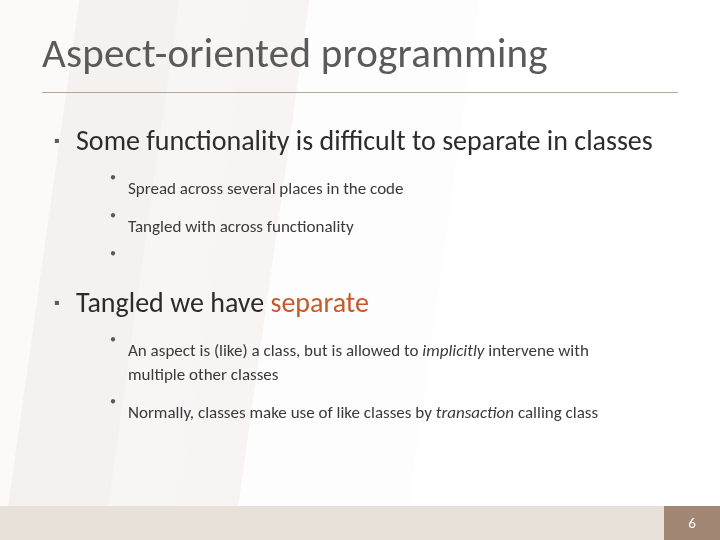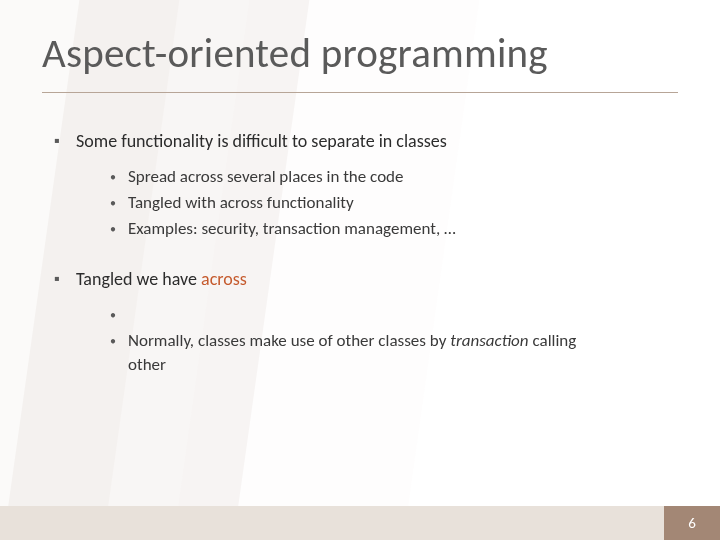--- a/index.html
+++ b/index.html
@@ -61,21 +61,21 @@
     margin-bottom: 8px;
   }
   .lvl1 .bullet {
     width: 22px;
     flex-shrink: 0;
     font-size: 16px;
     color: #5a5a5a;
     line-height: 32px;
   }
   .lvl1 .txt {
-    font-size: 18px;
+    font-size: 28px;
     color: #2c2c2c;
     line-height: 32px;
   }
   .lvl2-group {
     margin: 4px 0 22px 56px;
   }
   .lvl2 {
     display: flex;
     margin-bottom: 2px;
   }
@@ -84,20 +84,21 @@
     flex-shrink: 0;
     font-size: 12px;
     color: #5a5a5a;
     line-height: 24px;
   }
   .lvl2 .txt {
     font-size: 17px;
     color: #3a3a3a;
     line-height: 24px;
     max-width: 480px;
+    margin-top: 12px;
   }
   .accent {
     color: #c55a2d;
   }
   .italic {
     font-style: italic;
   }
   .footer-bar {
     position: absolute;
     left: 0;
@@ -142,38 +143,40 @@
       <div class="lvl2">
         <div class="bullet">•</div>
         <div class="txt">Spread across several places in the code</div>
       </div>
       <div class="lvl2">
         <div class="bullet">•</div>
         <div class="txt">Tangled with across functionality</div>
       </div>
       <div class="lvl2">
         <div class="bullet">•</div>
-        <div class="txt">Examples: security, transaction management, …</div>
       </div>
     </div>
 
     <div class="lvl1">
       <div class="bullet">▪</div>
       <div class="txt">
-        <span>Tangled we have </span><span class="accent">across</span><span></span>
+        <span>Tangled we have </span><span class="accent">separate</span><span></span>
       </div>
     </div>
     <div class="lvl2-group">
       <div class="lvl2">
         <div class="bullet">•</div>
+        <div class="txt">
+          <span>An aspect is (like) a class, but is allowed to </span><span class="italic">implicitly</span><span> intervene with multiple other classes</span>
+        </div>
       </div>
       <div class="lvl2">
         <div class="bullet">•</div>
         <div class="txt">
-          <span>Normally, classes make use of other classes by </span><span class="italic">transaction</span><span> calling other</span>
+          <span>Normally, classes make use of like classes by </span><span class="italic">transaction</span><span> calling class</span>
         </div>
       </div>
     </div>
 
   </div>
 
   <div class="footer-bar"></div>
   <div class="page-num-box">6</div>
 
 </div>

